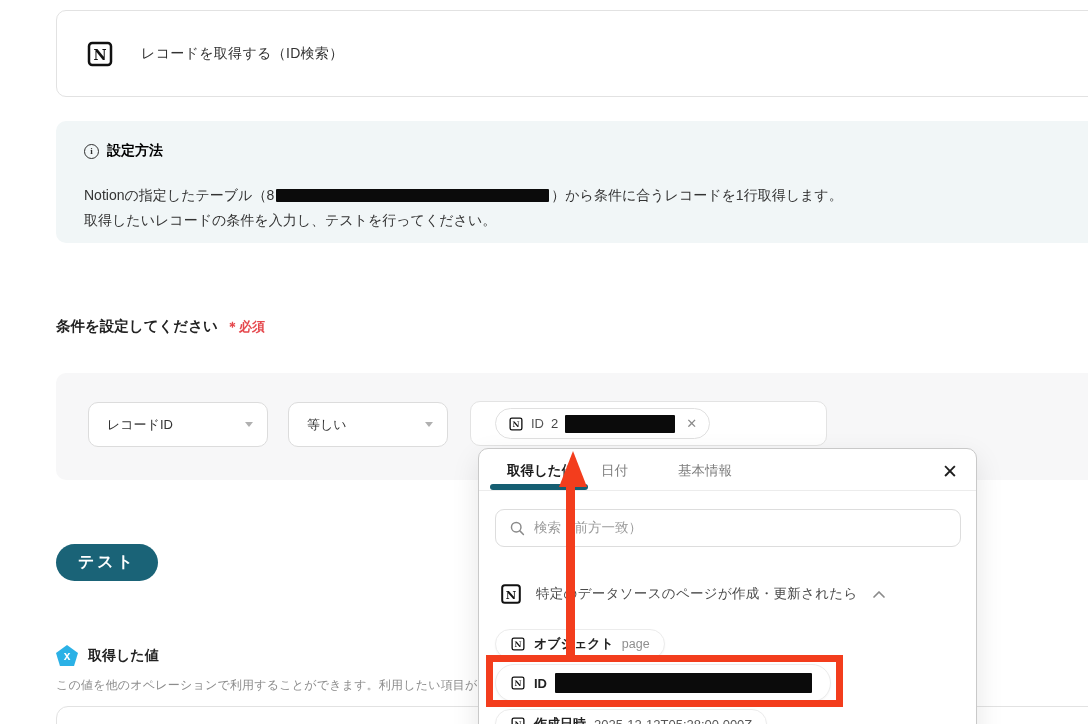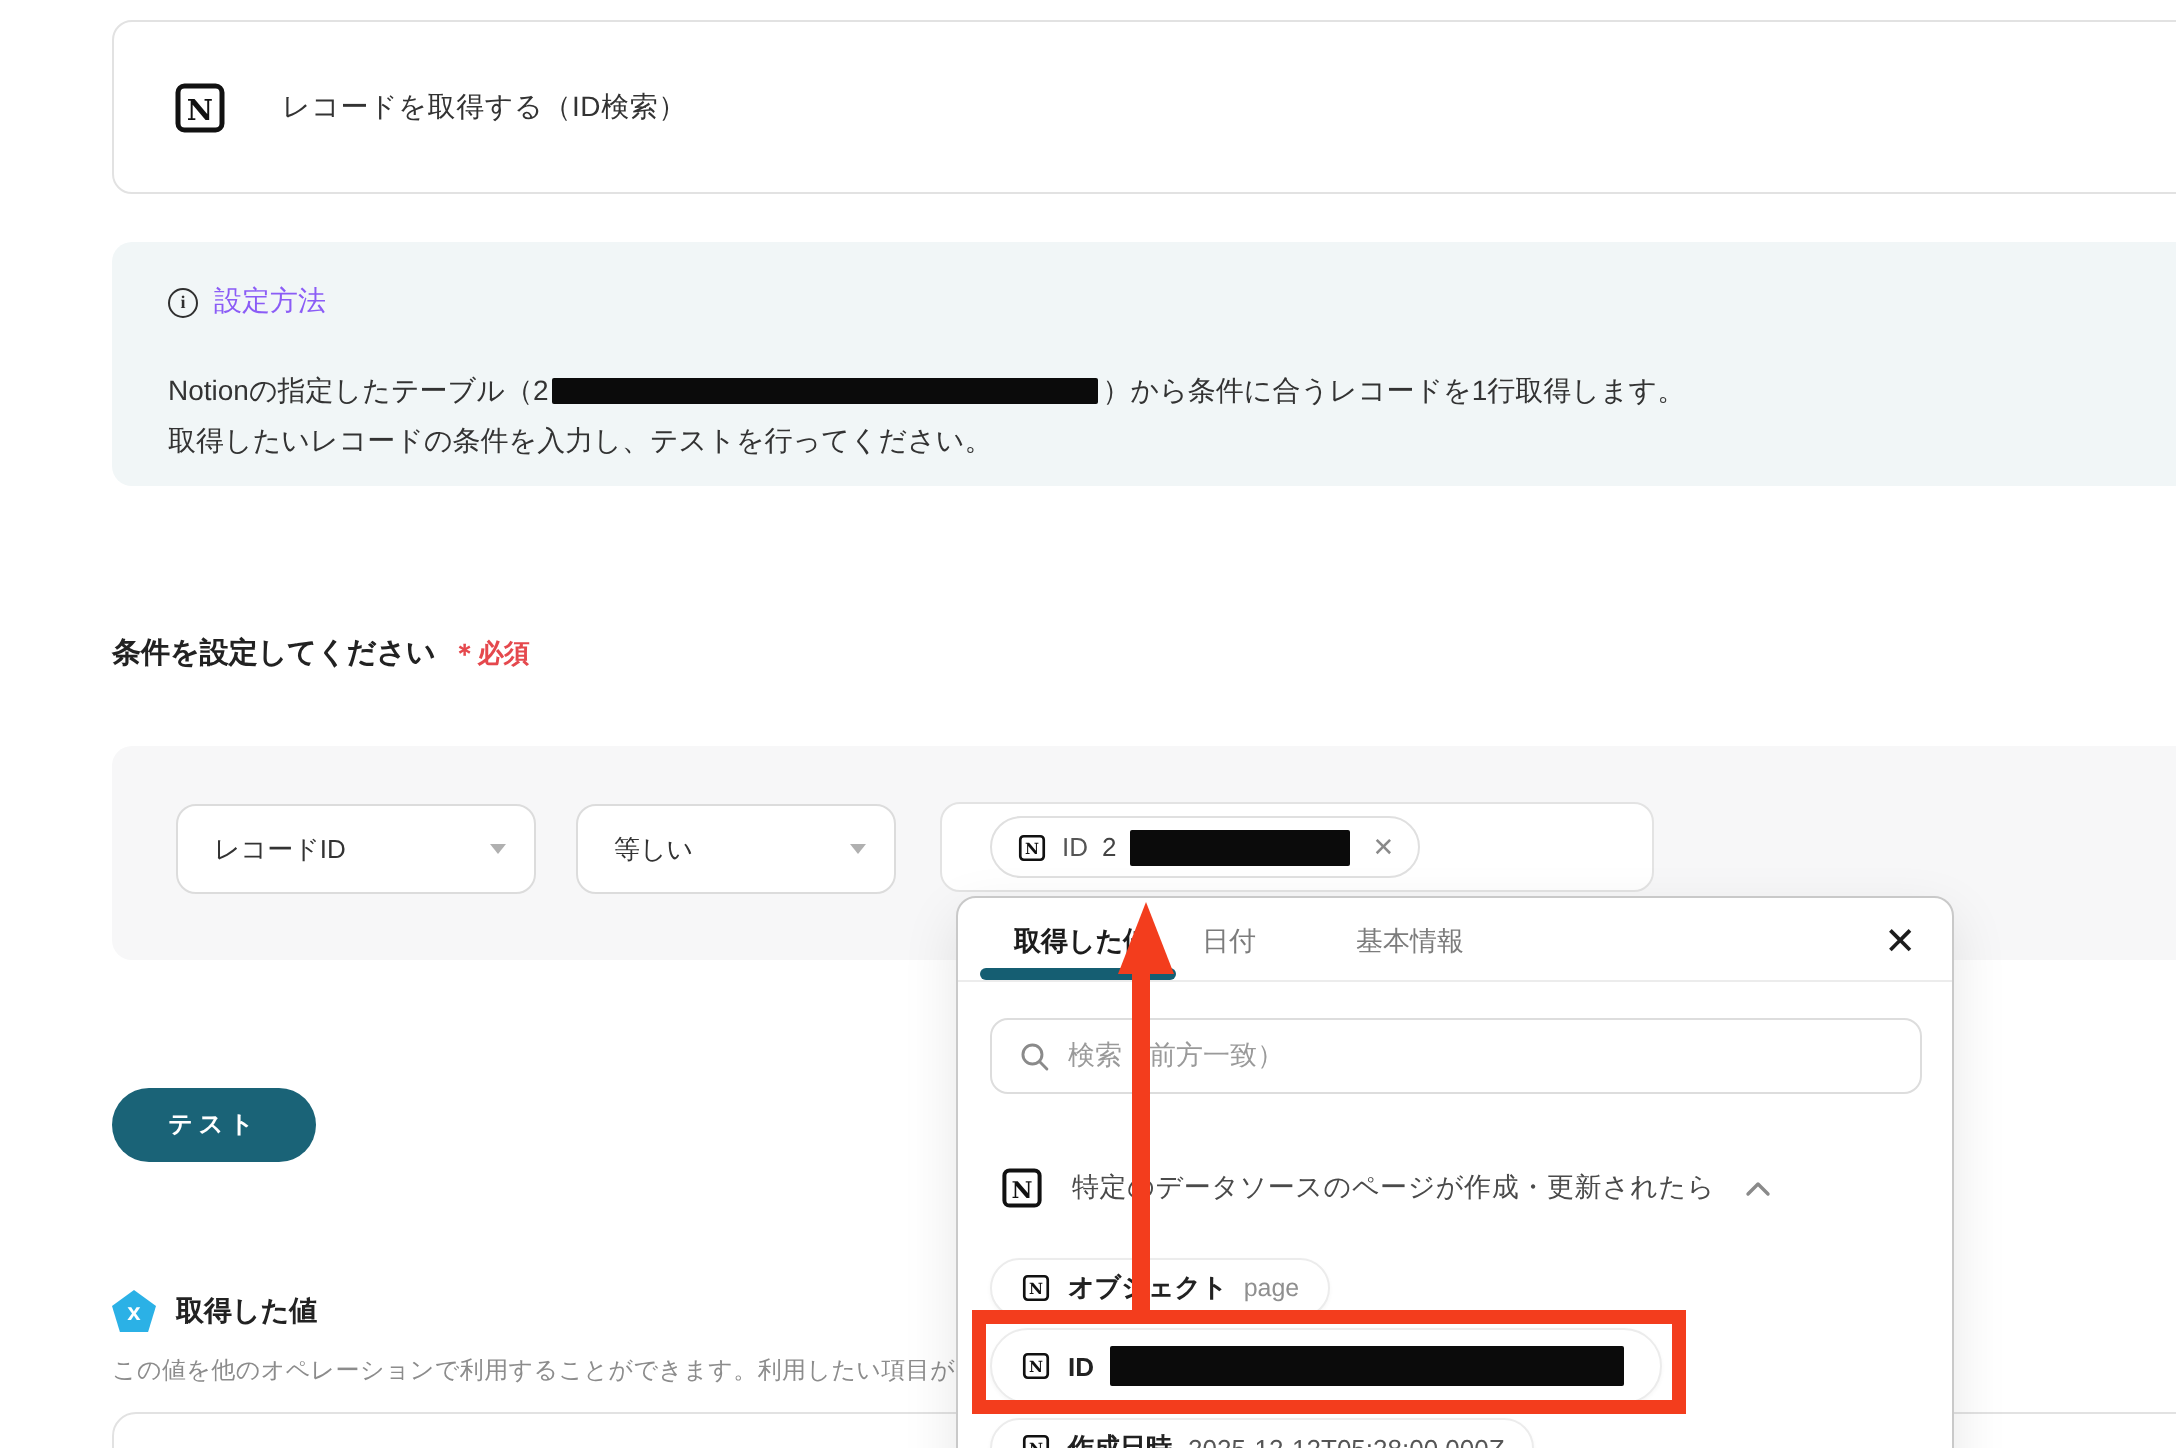--- a/index.html
+++ b/index.html
@@ -19,21 +19,21 @@
   .n-md { width:24px; height:24px; }
   .n-sm { width:16px; height:16px; }
 
   
   .info-box { position:absolute; left:56px; top:121px; width:1064px; height:122px;
     background:#f1f6f7; border-radius:10px; padding:21px 28px; }
   .info-head-row { display:flex; align-items:center; gap:8px; }
   .info-icon { width:15px; height:15px; border:1.5px solid #2f2f2f; border-radius:50%;
     display:inline-flex; align-items:center; justify-content:center; font-size:9px; font-weight:bold;
     font-family:"Liberation Serif","DejaVu Serif",serif; color:#2f2f2f; }
-  .info-heading { font-size:14px; font-weight:normal; color:#8b5cf6; }
+  .info-heading { font-size:14px; font-weight:bold; color:#000000; }
   .info-line { font-size:14px; color:#333; line-height:21px; margin-top:4px; }
   .info-line.first { margin-top:25px; }
   .redact-bar { display:inline-block; background:#0b0b0b; vertical-align:middle; border-radius:1px; }
   .bar-info { width:273px; height:13px; margin:0 2px 2px 2px; }
 
   
   .cond-label-row { position:absolute; left:56px; top:317px; display:flex; align-items:baseline; }
   .cond-label { font-size:14.5px; font-weight:bold; color:#222; }
   .required { font-size:13px; color:#e5484d; margin-left:8px; font-weight:bold; }
   .cond-desc { position:absolute; left:56px; top:346px; font-size:12px; color:#8c8c8c; letter-spacing:.2px; }
@@ -52,21 +52,21 @@
     background:#fff; border:1px solid #e3e3e3; border-radius:10px; display:flex; align-items:center; padding-left:24px; }
   .chip { display:inline-flex; align-items:center; height:31px; border:1px solid #e0e0e0;
     border-radius:16px; padding:0 12px; gap:7px; background:#fff; }
   .chip-label { font-size:13px; color:#555; }
   .chip-value { font-size:13px; color:#444; }
   .bar-chip { width:110px; height:18px; }
   .chip-close { font-size:13px; color:#8a8a8a; margin-left:4px; cursor:pointer; line-height:1; }
 
   
   .test-btn { position:absolute; left:56px; top:544px; width:102px; height:37px; border:none;
-    background:#1a6377; color:#fff; font-size:12px; font-weight:bold; letter-spacing:3px;
+    background:#1a6377; color:#fff; font-size:16px; font-weight:bold; letter-spacing:3px;
     border-radius:19px; cursor:pointer; font-family:inherit; display:flex; align-items:center; justify-content:center; }
 
   
   .result-head { position:absolute; left:56px; top:645px; display:flex; align-items:center; gap:10px; }
   .pent-badge { width:22px; height:21px; background:#2bb1e6;
     clip-path:polygon(50% 0%, 100% 38%, 82% 100%, 18% 100%, 0% 38%);
     display:flex; align-items:center; justify-content:center; color:#fff; font-size:12px; font-weight:bold; }
   .result-title { font-size:14px; font-weight:bold; color:#222; }
   .result-desc { position:absolute; left:56px; top:677px; font-size:12px; color:#8c8c8c; width:840px; letter-spacing:.2px; }
   .bottom-card { position:absolute; left:56px; top:706px; width:1064px; height:60px;
@@ -121,21 +121,21 @@
       </span>
     <span class="header-title">レコードを取得する（ID検索）</span>
   </section>
 
   <section class="info-box">
     <div class="info-head-row">
       <span class="info-icon">i</span>
       <span class="info-heading">設定方法</span>
     </div>
     <p class="info-line first">
-      <span>Notionの指定したテーブル（2</span><span class="redact-bar bar-info"></span><span>）から条件に合うレコードを1行取得します。</span>
+      <span>Notionの指定したテーブル（8</span><span class="redact-bar bar-info"></span><span>）から条件に合うレコードを1行取得します。</span>
     </p>
     <p class="info-line">取得したいレコードの条件を入力し、テストを行ってください。</p>
   </section>
 
   <div class="cond-label-row">
     <span class="cond-label">条件を設定してください</span>
     <span class="required">＊必須</span>
   </div>
 
   <section class="form-panel">

